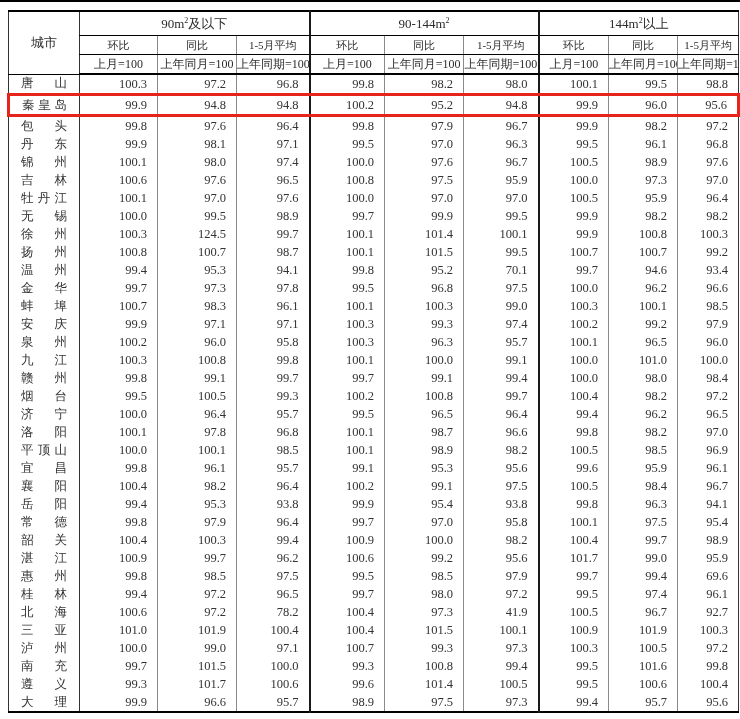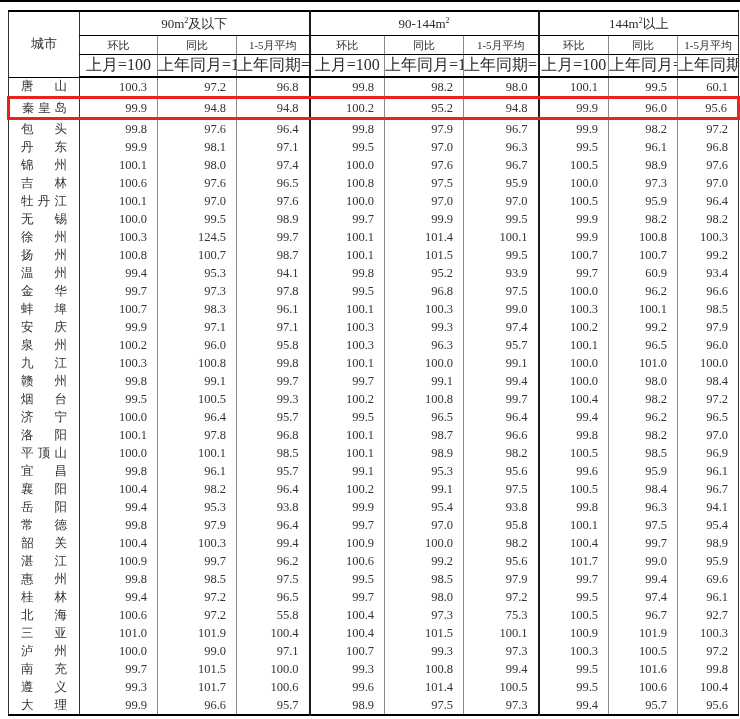--- a/index.html
+++ b/index.html
@@ -11,21 +11,21 @@
   table{
     position:absolute;top:10px;left:7px;width:730px;
     border-collapse:collapse;table-layout:fixed;
     border-top:2px solid #000;border-bottom:2px solid #000;
     border-left:1px solid #333;border-right:1px solid #333;
   }
   th,td{padding:0;font-weight:normal;overflow:hidden;white-space:nowrap;}
   thead th{text-align:center;color:#2b2b2b;}
   thead tr.r1 th{height:23px;font-size:13px;font-family:Liberation Serif, serif;}
   thead tr.r2 th{height:18px;font-size:11px;}
-  thead tr.r3 th{height:18px;font-size:16px;}
+  thead tr.r3 th{height:18px;font-size:12px;}
   thead tr.r1 th, thead tr.r2 th{border-bottom:1px solid #000;}
   thead tr.r3 th{border-bottom:2px solid #000;}
   th.corner{border-bottom:2px solid #000;font-size:13px;}
   sup{font-size:8px;vertical-align:super;line-height:0;}
   tbody td{height:18px;font-size:12.5px;color:#333;}
   td.num{text-align:right;padding-right:10px;}
   .sep-city{border-left:1px solid #333;}
   .sep-thin{border-left:1px solid #8a8a8a;}
   .sep-group{border-left:2px solid #1a1a1a;}
   td.city-cell{padding:0 12px;}
@@ -91,21 +91,21 @@
           </div>
         </td>
         <td class="num sep-city">100.3</td>
         <td class="num sep-thin">97.2</td>
         <td class="num sep-thin">96.8</td>
         <td class="num sep-group">99.8</td>
         <td class="num sep-thin">98.2</td>
         <td class="num sep-thin">98.0</td>
         <td class="num sep-group">100.1</td>
         <td class="num sep-thin">99.5</td>
-        <td class="num sep-thin">60.1</td>
+        <td class="num sep-thin">98.8</td>
       </tr>
       <tr class="hl">
         <td class="city-cell">
           <div class="city-name">
             <span>秦</span>
             <span>皇</span>
             <span>岛</span>
           </div>
         </td>
         <td class="num sep-city">99.9</td>
@@ -260,23 +260,23 @@
           <div class="city-name">
             <span>温</span>
             <span>州</span>
           </div>
         </td>
         <td class="num sep-city">99.4</td>
         <td class="num sep-thin">95.3</td>
         <td class="num sep-thin">94.1</td>
         <td class="num sep-group">99.8</td>
         <td class="num sep-thin">95.2</td>
-        <td class="num sep-thin">93.9</td>
+        <td class="num sep-thin">70.1</td>
         <td class="num sep-group">99.7</td>
-        <td class="num sep-thin">60.9</td>
+        <td class="num sep-thin">94.6</td>
         <td class="num sep-thin">93.4</td>
       </tr>
       <tr>
         <td class="city-cell">
           <div class="city-name">
             <span>金</span>
             <span>华</span>
           </div>
         </td>
         <td class="num sep-city">99.7</td>
@@ -581,24 +581,24 @@
       </tr>
       <tr>
         <td class="city-cell">
           <div class="city-name">
             <span>北</span>
             <span>海</span>
           </div>
         </td>
         <td class="num sep-city">100.6</td>
         <td class="num sep-thin">97.2</td>
-        <td class="num sep-thin">55.8</td>
+        <td class="num sep-thin">78.2</td>
         <td class="num sep-group">100.4</td>
         <td class="num sep-thin">97.3</td>
-        <td class="num sep-thin">75.3</td>
+        <td class="num sep-thin">41.9</td>
         <td class="num sep-group">100.5</td>
         <td class="num sep-thin">96.7</td>
         <td class="num sep-thin">92.7</td>
       </tr>
       <tr>
         <td class="city-cell">
           <div class="city-name">
             <span>三</span>
             <span>亚</span>
           </div>

